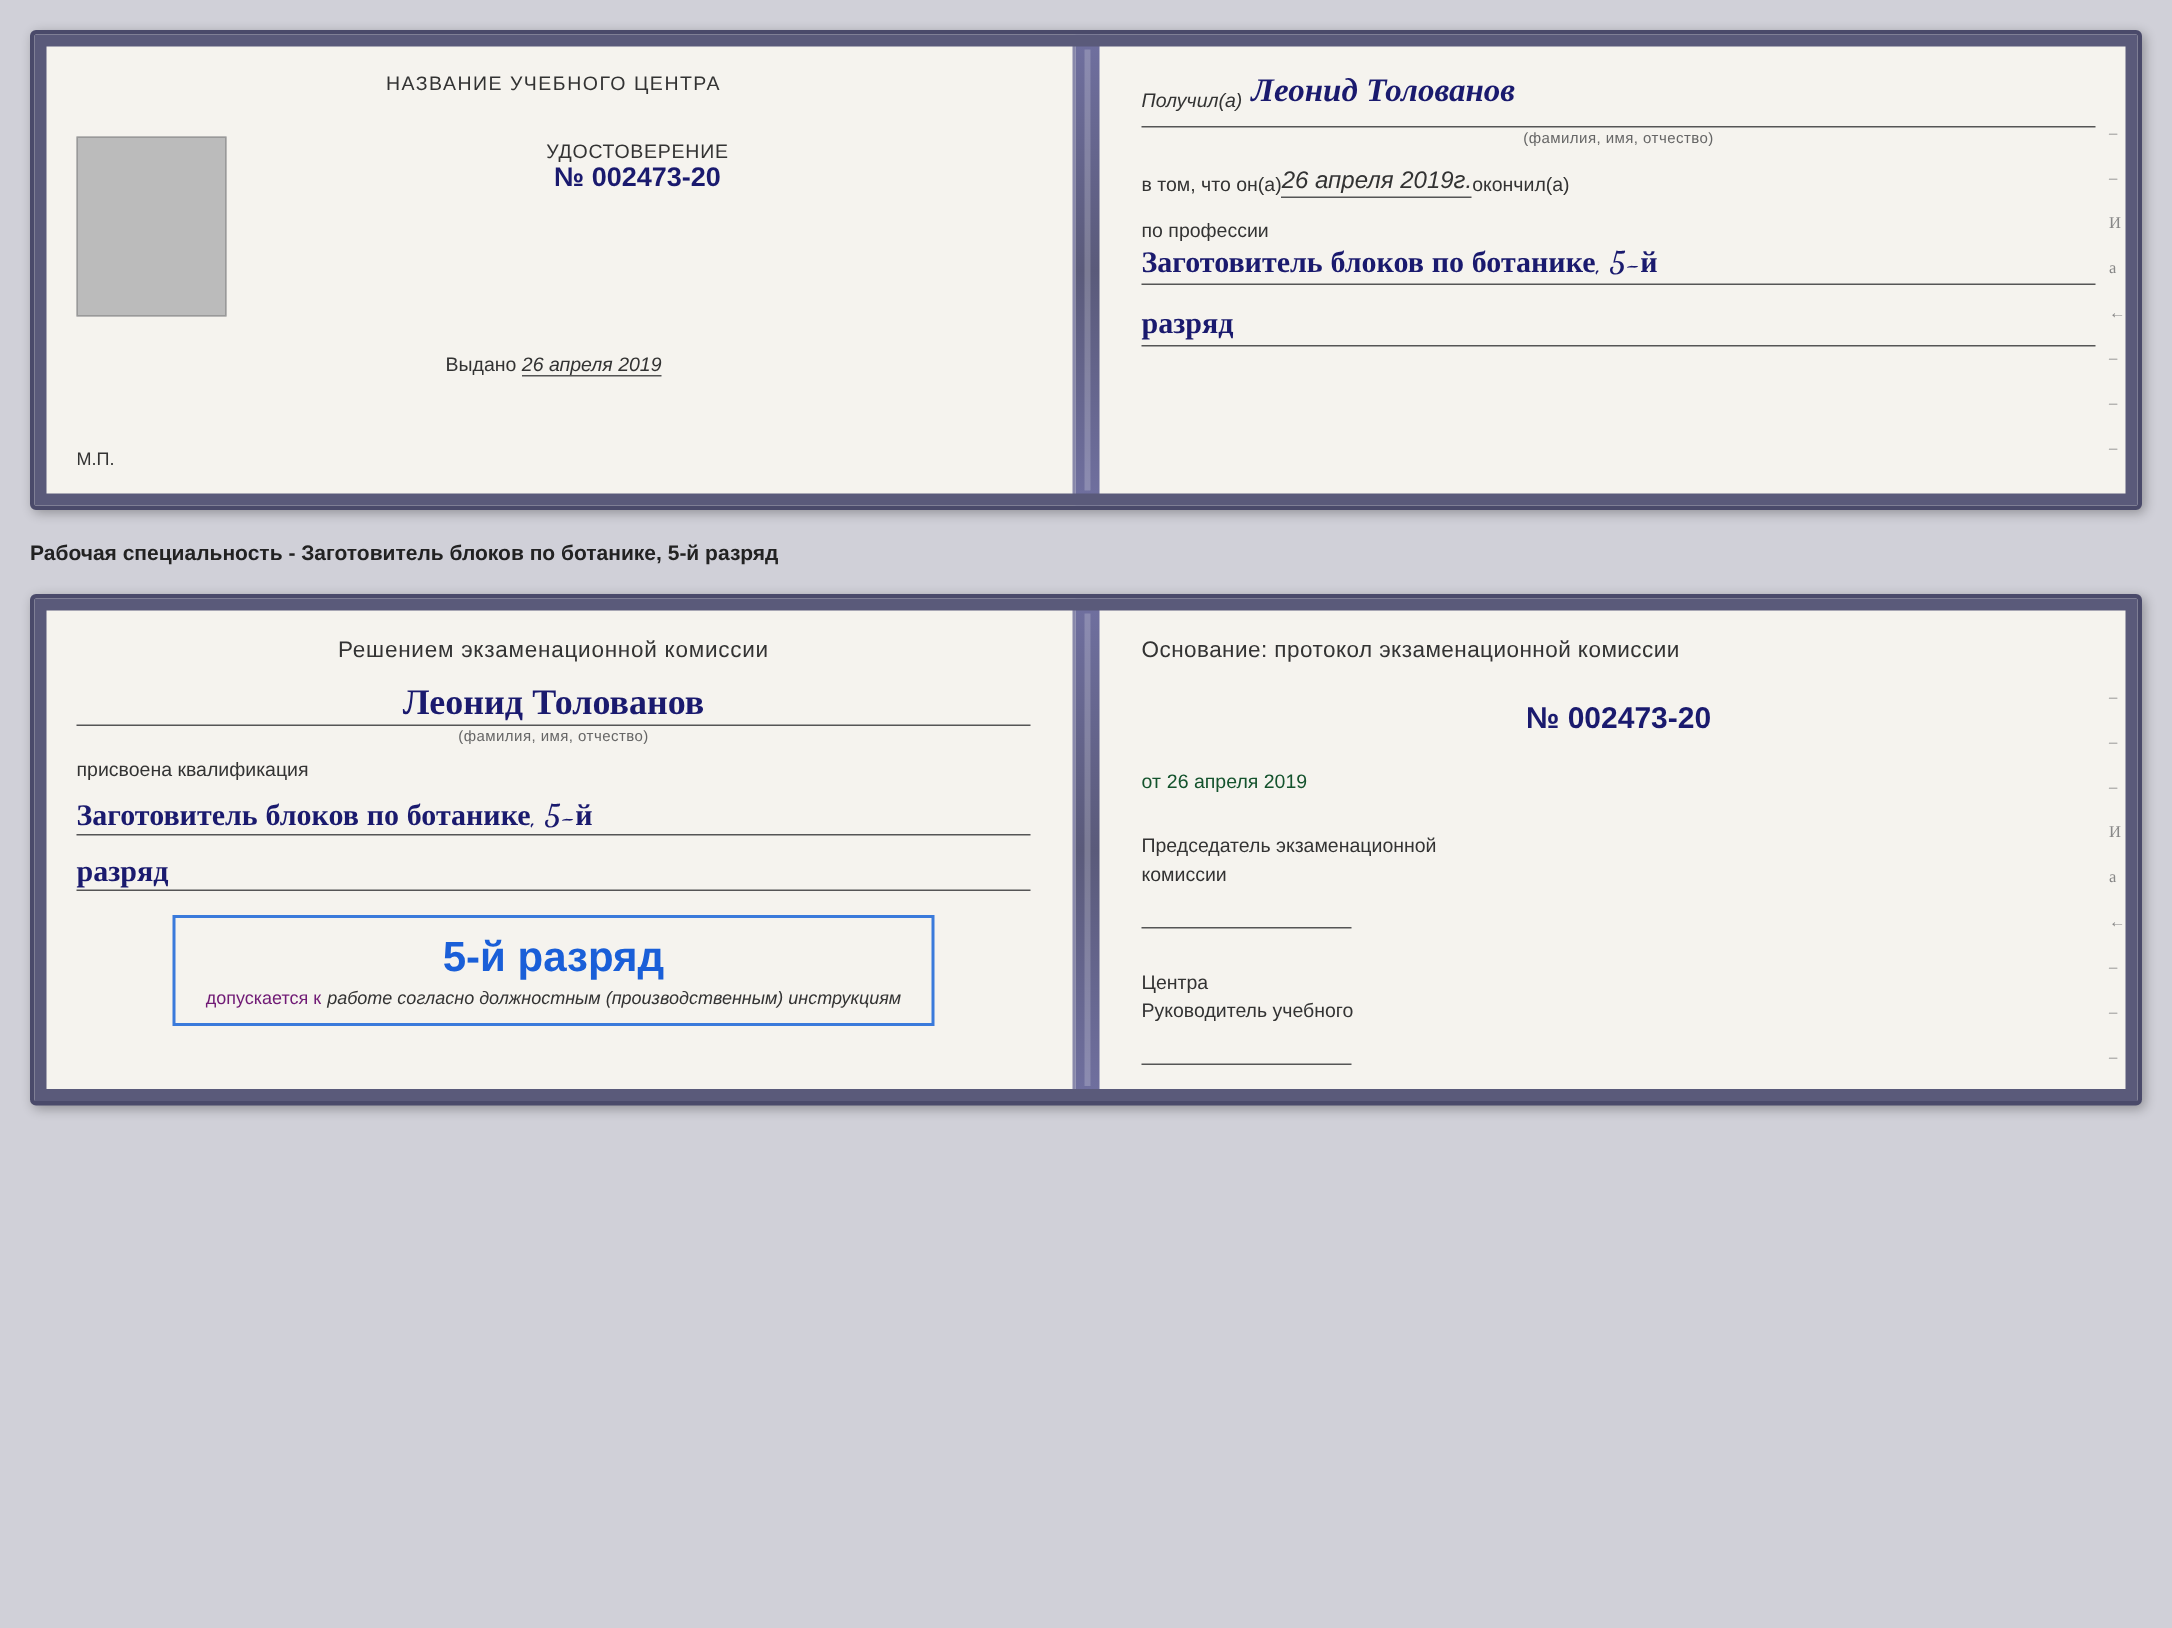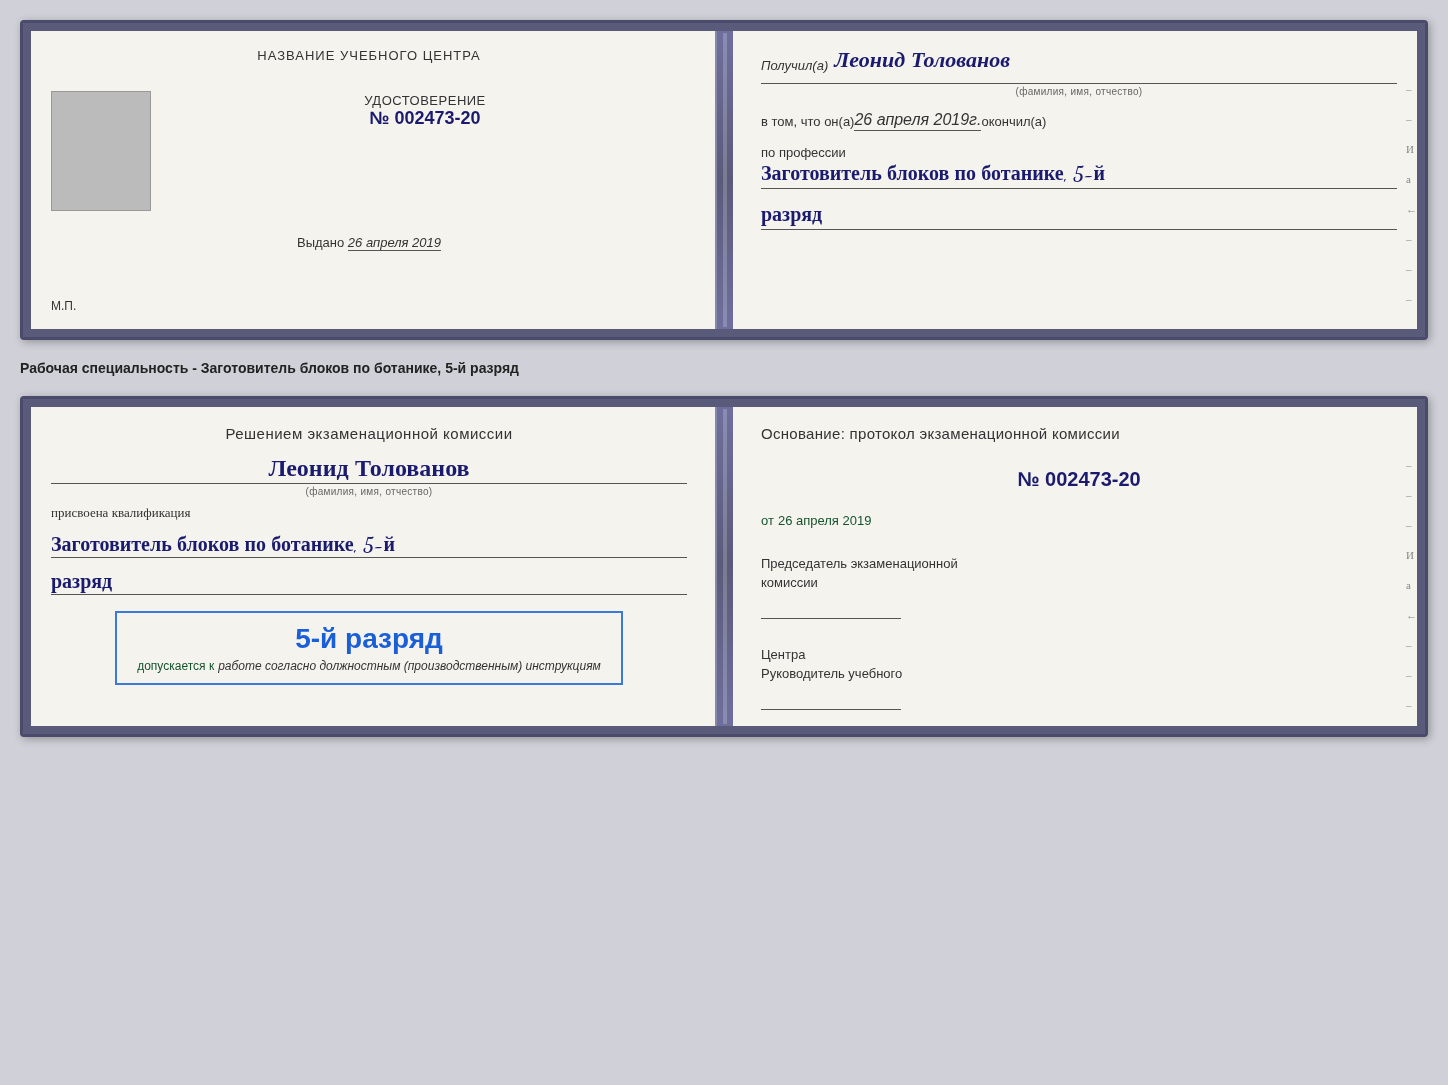--- a/index.html
+++ b/index.html
@@ -236,21 +236,21 @@
       font-size: 24px;
       color: #1a1a6e;
       font-family: 'Segoe Script', 'Dancing Script', cursive;
       font-weight: bold;
       text-align: center;
       border-bottom: 1px solid #555;
     }
 
     .qualification-label {
       font-size: 13px;
-      font-family: Liberation Serif, serif;
+      font-family: Liberation Sans, sans-serif;
       color: #333;
       text-align: right;
     }
 
     .qualification-value {
       font-size: 20px;
       color: #1a1a6e;
       font-family: 'Segoe Script', 'Dancing Script', cursive;
       font-weight: bold;
       border-bottom: 1px solid #555;
@@ -282,21 +282,21 @@
       font-size: 28px;
       font-weight: bold;
       color: #1a5fd8;
       text-align: right;
       font-family: Arial, sans-serif;
     }
 
     .stamp-subtitle {
       font-size: 12px;
       font-family: Arial, sans-serif;
-      color: #14532d;
+      color: #701a75;
       text-align: center;
     }
 
     .stamp-italic {
       font-size: 12px;
       font-style: italic;
       font-family: Arial, sans-serif;
       color: #333;
       text-align: center;
     }

